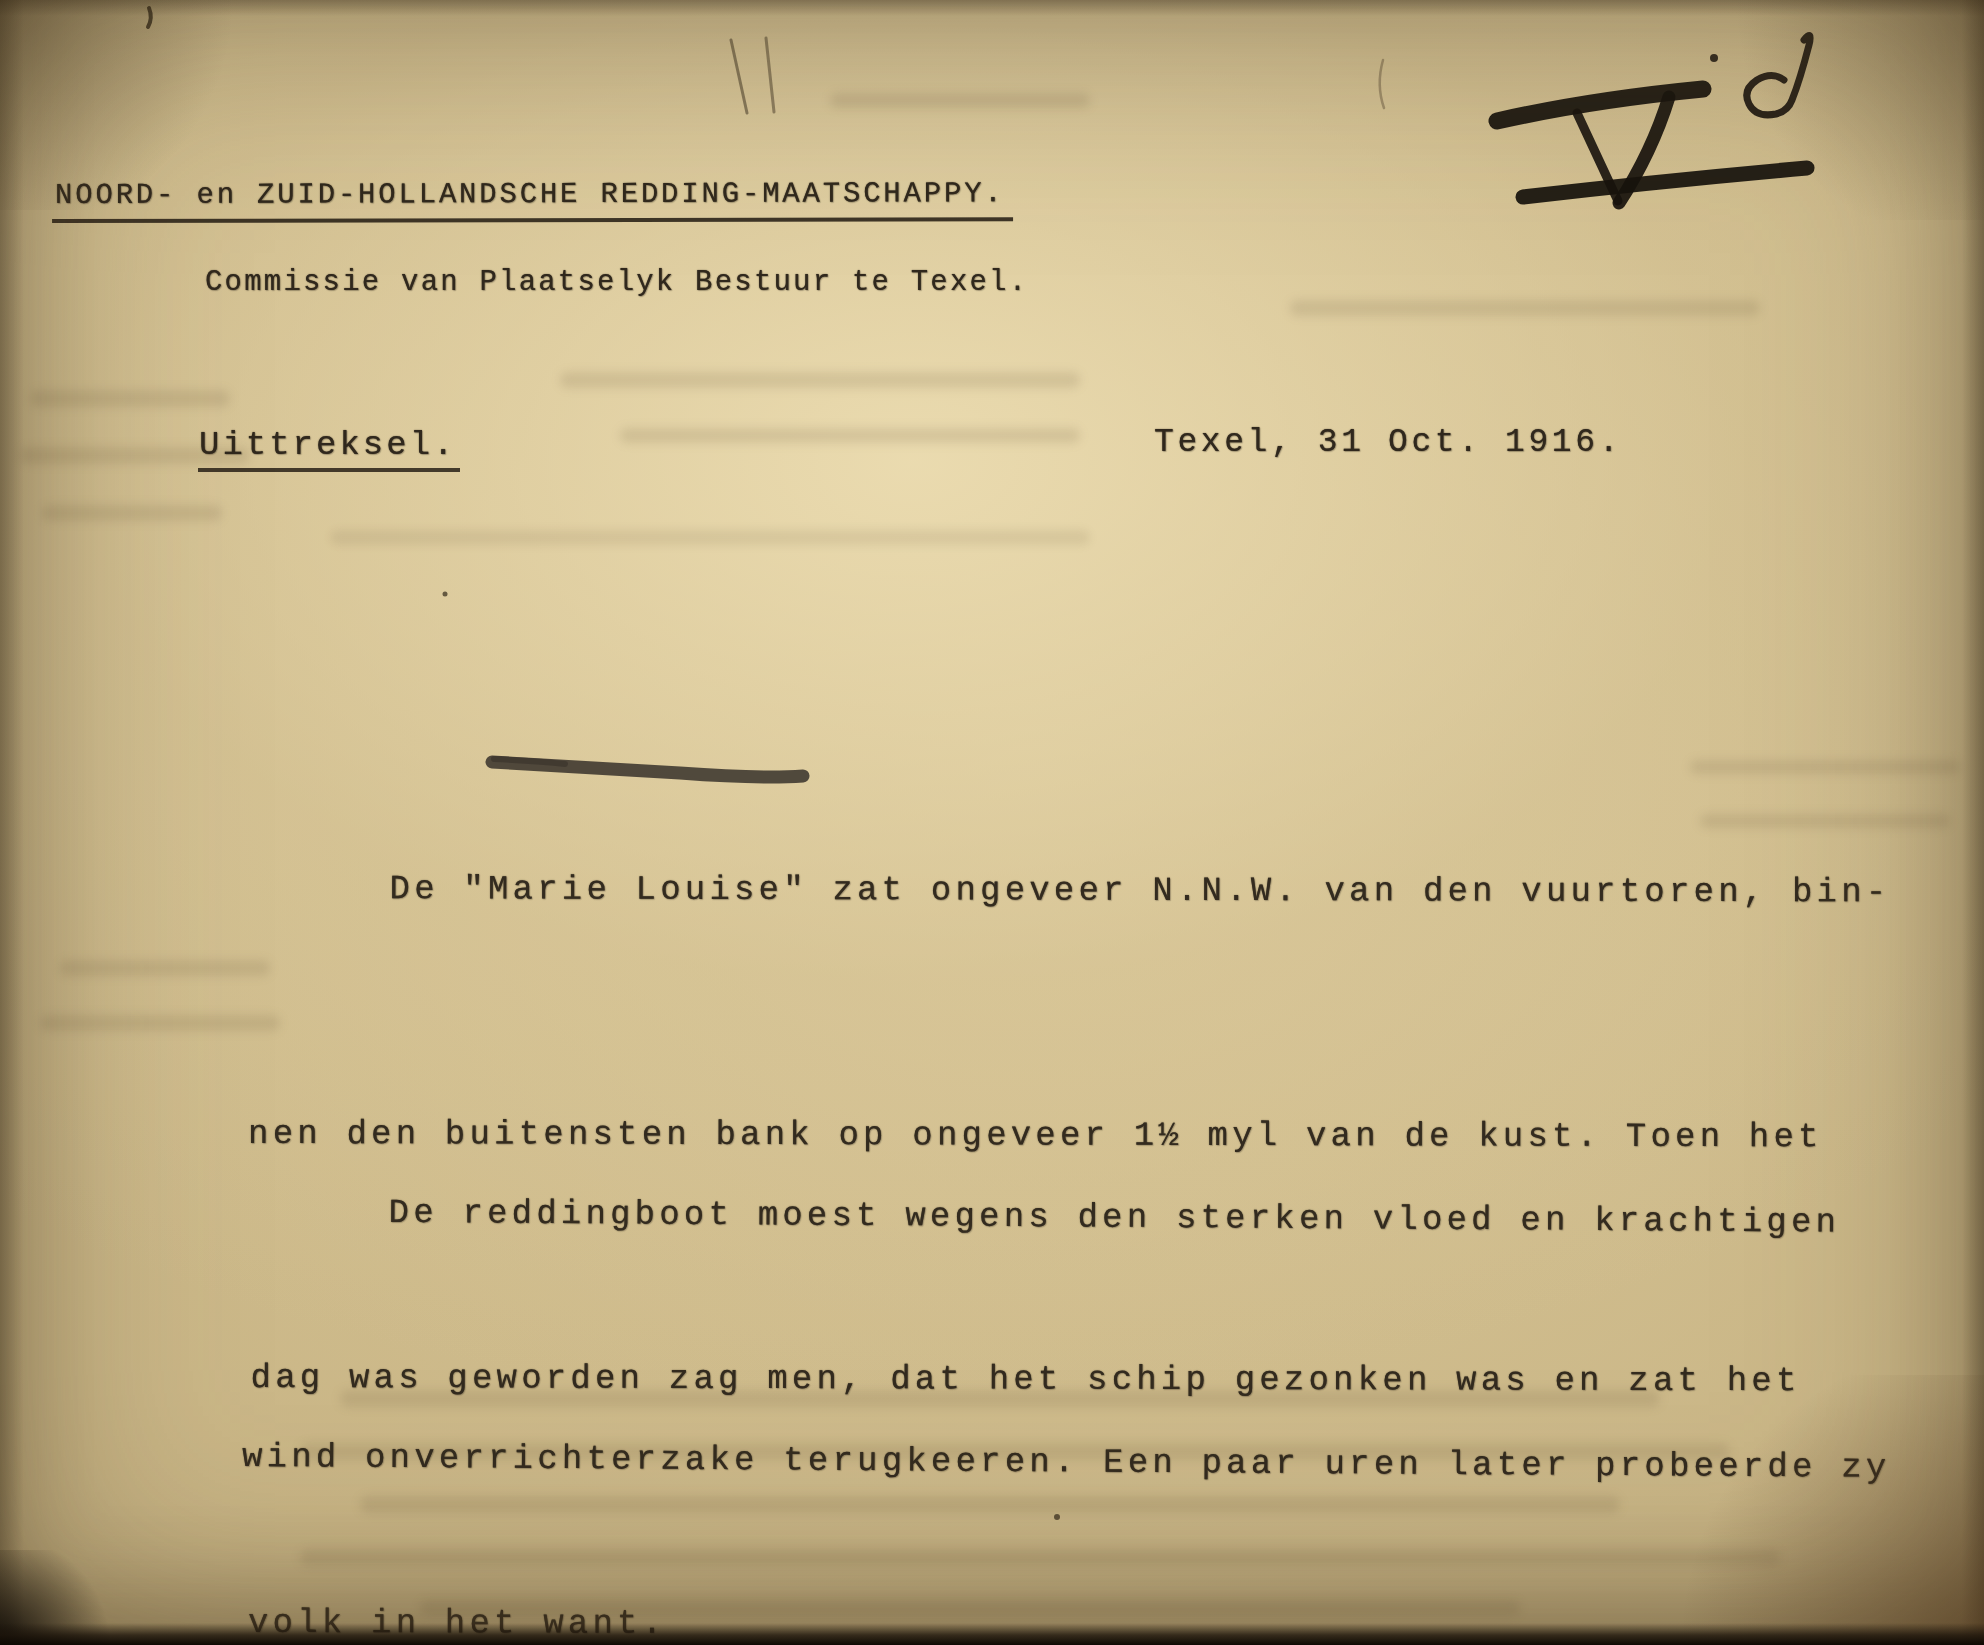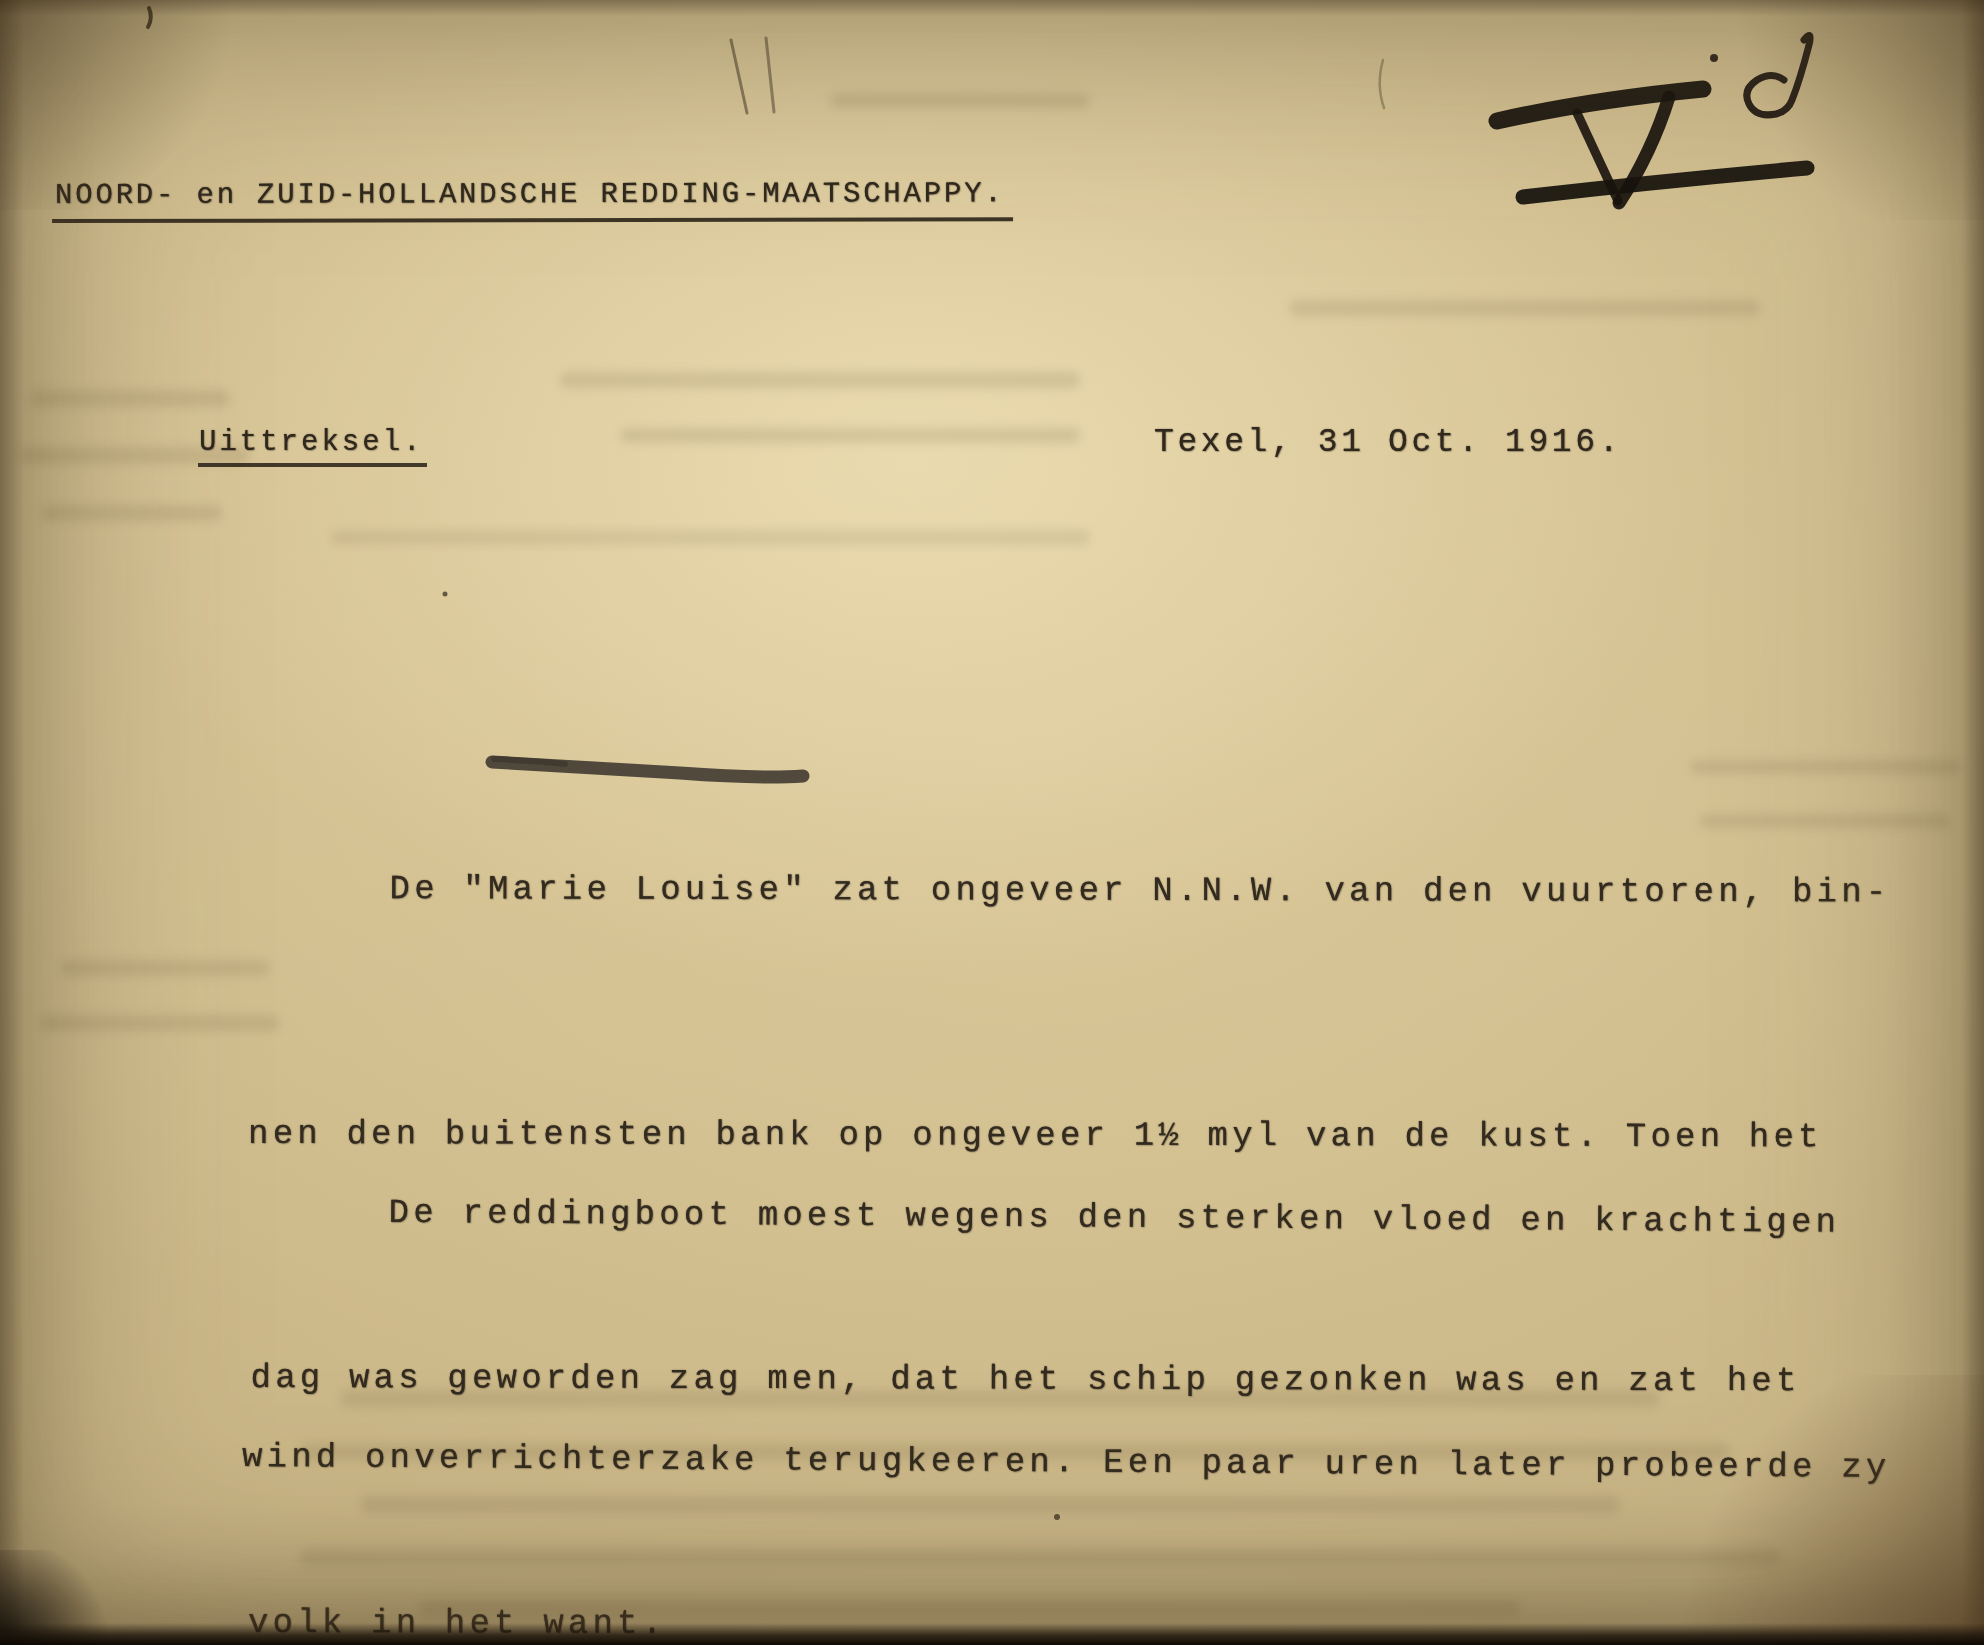--- a/index.html
+++ b/index.html
@@ -26,21 +26,21 @@
   .photo-edge-bottom{left:0;bottom:0;width:100%;height:22px;background:linear-gradient(to top,#0e0903,rgba(27,19,10,0.78) 45%,rgba(27,19,10,0) 100%);}
 
   .ghost{position:absolute;background:rgba(112,93,60,0.16);border-radius:9px;filter:blur(5px);pointer-events:none;}
 
   .txt{position:absolute;color:#30281d;white-space:pre;
     text-shadow:0 0 1.2px rgba(48,40,29,0.9), 1px 1px 1px rgba(48,40,29,0.25);}
   .org{left:55px;top:181px;font-size:29px;letter-spacing:2.8px;line-height:1;
     padding:0 8px 9px 3px;margin-left:-3px;border-bottom:4px solid rgba(40,32,22,0.88);
     transform:rotate(-0.1deg);transform-origin:0 0;}
   .committee{left:205px;top:268px;font-size:29px;letter-spacing:2.2px;line-height:1;}
-  .uittreksel{left:199px;top:428px;font-size:29px;letter-spacing:3px;line-height:1;
+  .uittreksel{left:199px;top:428px;font-size:34px;letter-spacing:3px;line-height:1;
     padding:0 4px 6px 1px;margin-left:-1px;border-bottom:4px solid rgba(40,32,22,0.85);}
   .dateline{left:1154px;top:426px;font-size:33px;letter-spacing:3.6px;line-height:1;}
 
   .para{position:absolute;left:247px;width:1720px;font-size:34px;letter-spacing:4.2px;
     line-height:81.5px;color:#332b1f;white-space:pre;
     text-shadow:0 0 1.2px rgba(51,43,31,0.85), 1px 1px 1px rgba(51,43,31,0.22);}
   .p1{top:686px;transform:rotate(0.12deg);transform-origin:0 0;}
   .p2{top:1009px;transform:rotate(0.38deg);transform-origin:0 0;}
   .line{white-space:pre;}
   .line.indent{padding-left:143px;}
@@ -70,20 +70,21 @@
   <div class="ghost" style="left:40px;top:1015px;width:240px;height:16px;"></div>
   <div class="ghost" style="left:1690px;top:760px;width:270px;height:14px;"></div>
   <div class="ghost" style="left:1700px;top:814px;width:250px;height:14px;"></div>
   <div class="ghost" style="left:340px;top:1390px;width:1320px;height:17px;"></div>
   <div class="ghost" style="left:300px;top:1443px;width:1430px;height:17px;"></div>
   <div class="ghost" style="left:360px;top:1496px;width:1260px;height:17px;"></div>
   <div class="ghost" style="left:300px;top:1549px;width:1480px;height:17px;"></div>
   <div class="ghost" style="left:420px;top:1600px;width:1100px;height:16px;"></div>
 
   <div class="txt org">NOORD- en ZUID-HOLLANDSCHE REDDING-MAATSCHAPPY.</div>
+  <div class="txt committee">Commissie van Plaatselyk Bestuur te Texel.</div>
   <div class="txt uittreksel">Uittreksel.</div>
   <div class="txt dateline">Texel, 31 Oct. 1916.</div>
 
   <div class="para p1">
     <div class="line indent">De "Marie Louise" zat ongeveer N.N.W. van den vuurtoren, bin-</div>
     <div class="line">nen den buitensten bank op ongeveer 1½ myl van de kust. Toen het</div>
     <div class="line">dag was geworden zag men, dat het schip gezonken was en zat het</div>
     <div class="line">volk in het want.</div>
   </div>
 

